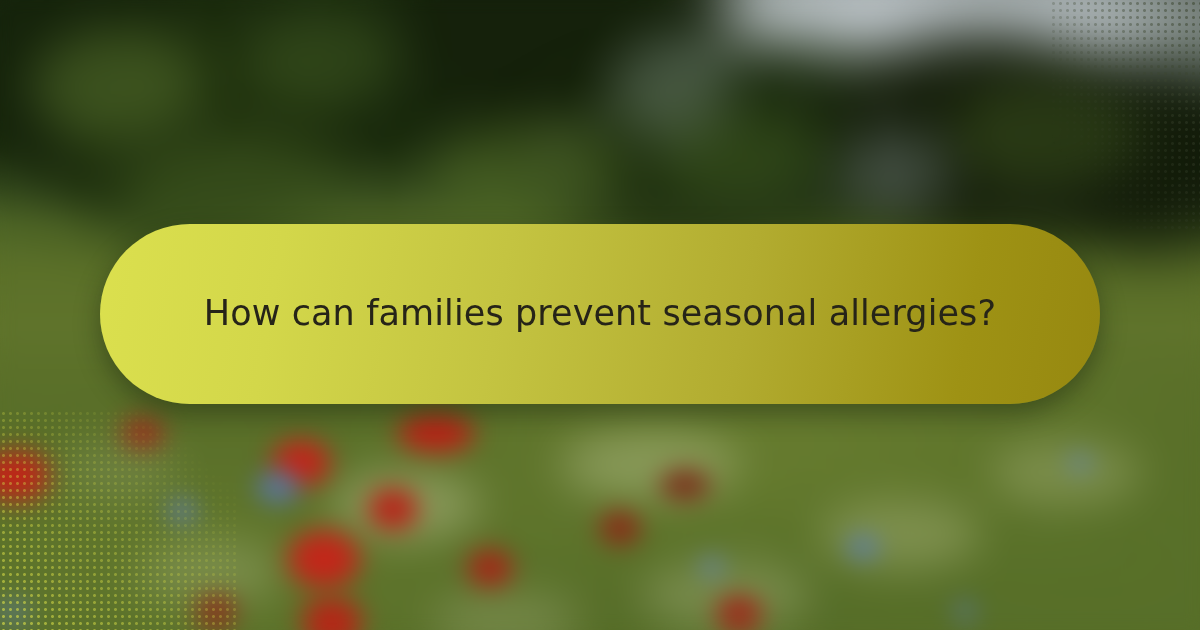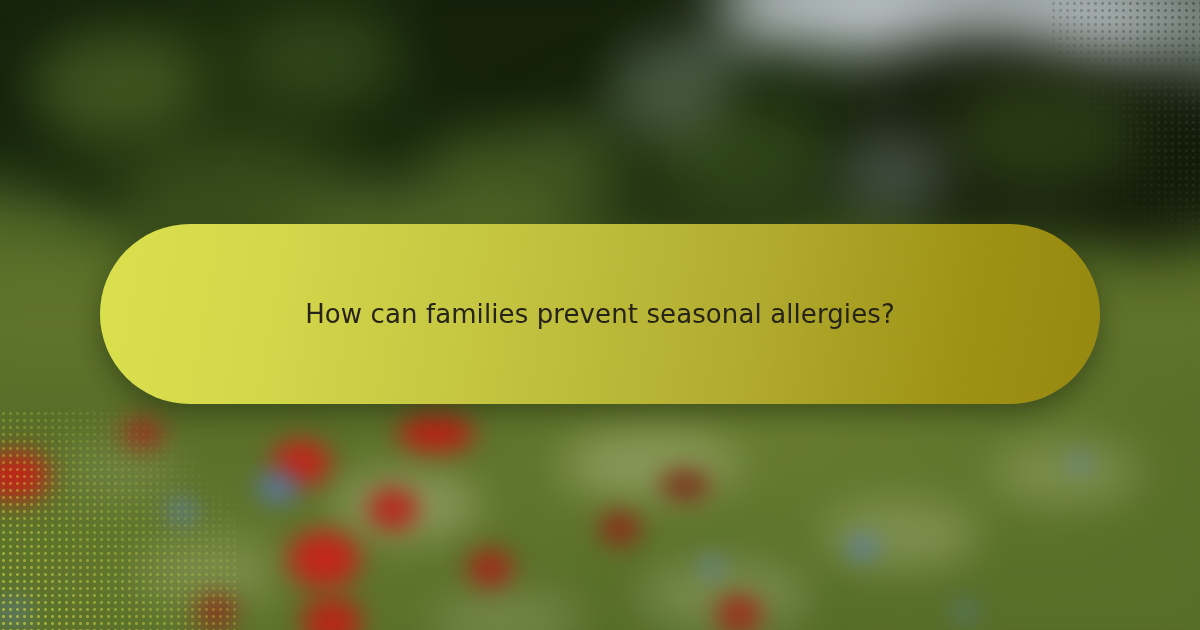--- a/index.html
+++ b/index.html
@@ -205,21 +205,21 @@
     box-shadow: 0 10px 26px rgba(20,28,10,0.42);
     display: flex;
     align-items: center;
     justify-content: center;
     padding: 0 56px;
     box-sizing: border-box;
   }
 
   .pill-text {
     color: #262418;
-    font-size: 26px;
+    font-size: 35px;
     font-weight: 400;
     letter-spacing: 0.1px;
     line-height: 1.25;
     text-align: left;
     white-space: nowrap;
   }
 </style>
 </head>
 <body>
 

